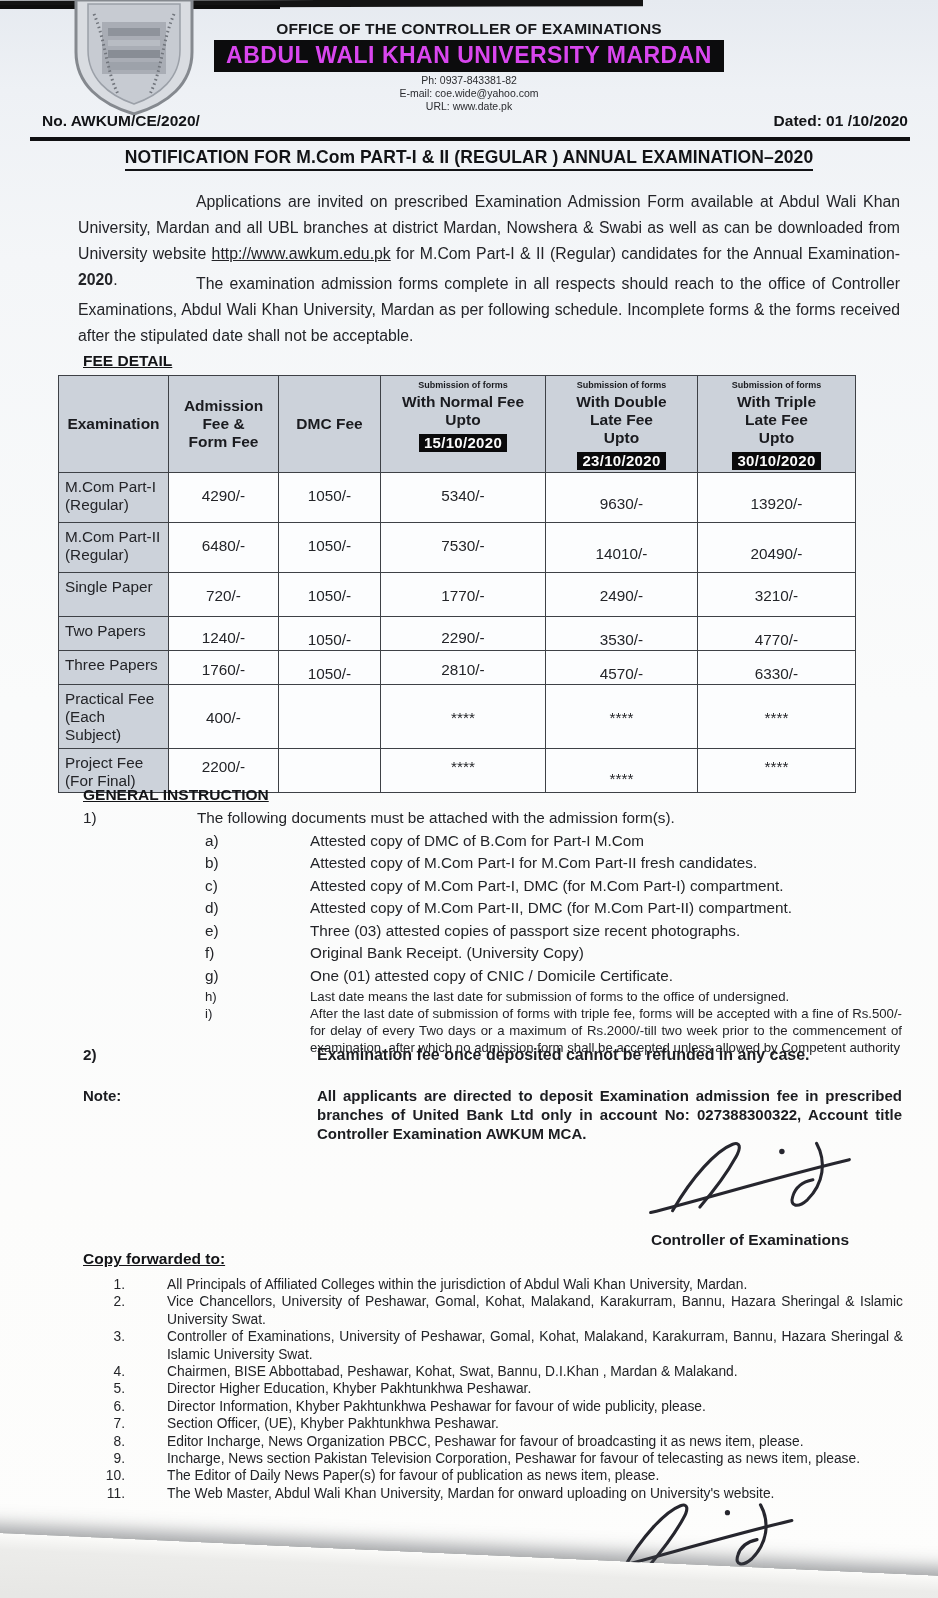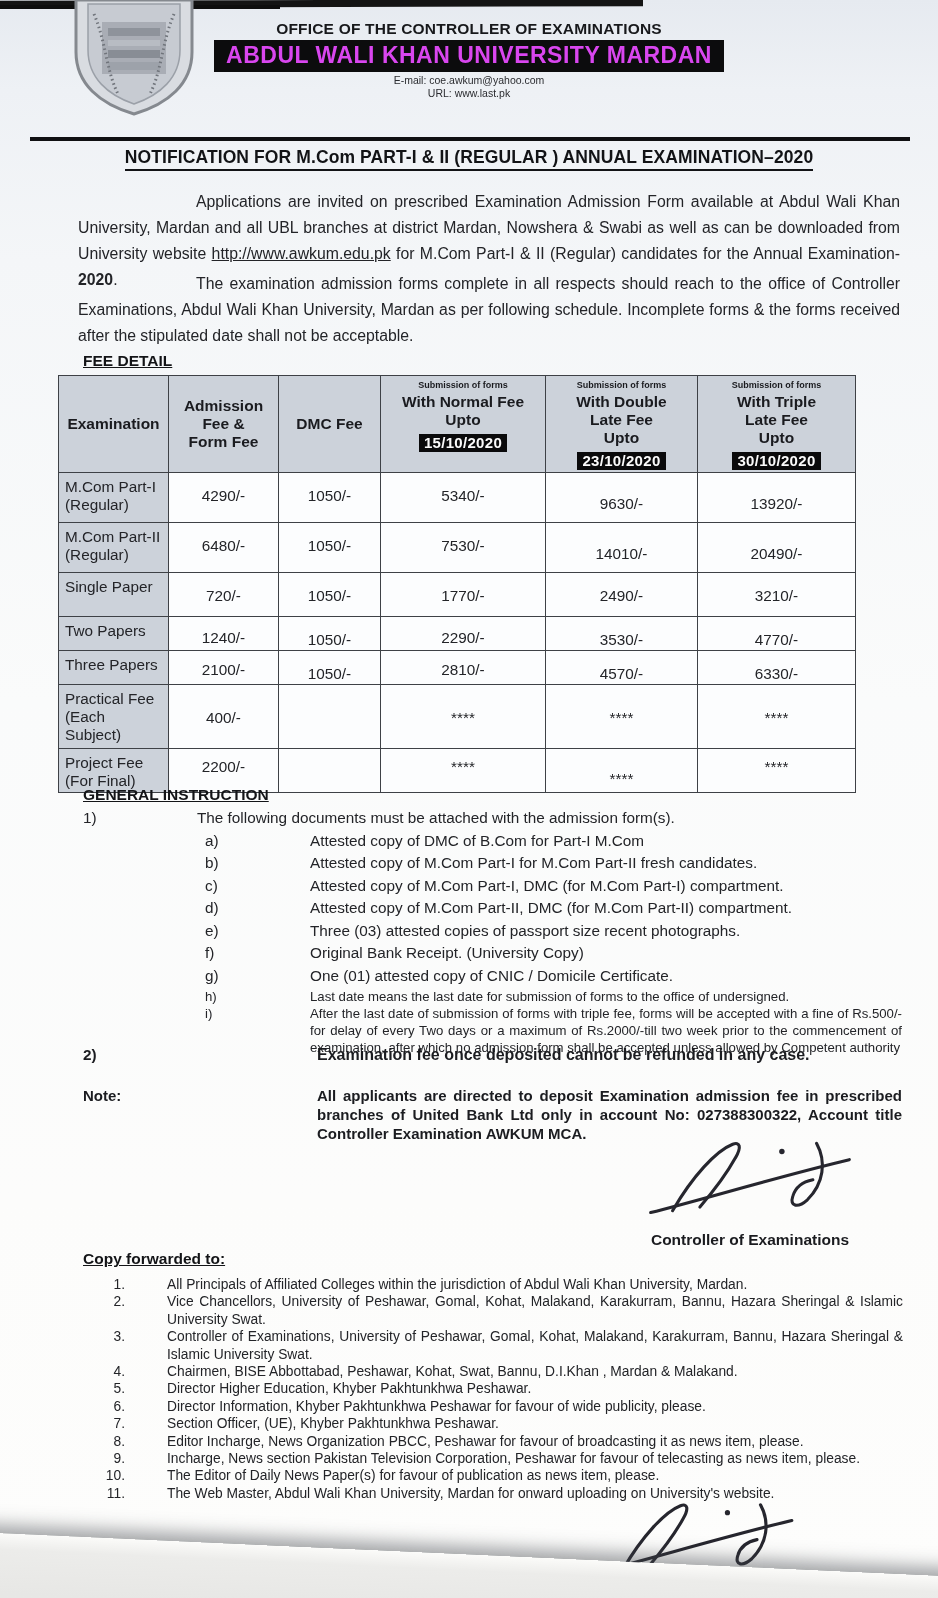--- a/index.html
+++ b/index.html
@@ -98,22 +98,27 @@
       <path d="M36,14 C48,42 48,70 60,94" stroke="#70747b" stroke-width="3" fill="none" stroke-dasharray="1.5 3"></path>
       <path d="M116,14 C104,42 104,70 92,94" stroke="#70747b" stroke-width="3" fill="none" stroke-dasharray="1.5 3"></path>
     </svg>
   </div>
 
   <div class="abs office">OFFICE OF THE CONTROLLER OF EXAMINATIONS</div>
   <div class="abs banner-wrap">
     <span class="banner">ABDUL WALI KHAN UNIVERSITY MARDAN</span>
   </div>
   <div class="abs contact">
-    <div>E-mail: coe.awkum@yahoo.com</div>
-    <div>URL: www.last.pk</div>
+    <div>Ph: 0937-843381-82</div>
+    <div>E-mail: coe.wide@yahoo.com</div>
+    <div>URL: www.date.pk</div>
+  </div>
+  <div class="abs refrow">
+    <span>No. AWKUM/CE/2020/</span>
+    <span>Dated:  01 /10/2020</span>
   </div>
   <div class="abs rule"></div>
   <div class="abs title-wrap">
     <span class="doc-title">NOTIFICATION FOR M.Com PART-I &amp; II  (REGULAR ) ANNUAL EXAMINATION–2020</span>
   </div>
 
   <div class="abs para p1"><span>Applications are invited on prescribed Examination Admission Form available at Abdul Wali Khan University, Mardan and all UBL branches at district Mardan, Nowshera &amp; Swabi as well as can be downloaded from University website </span><span class="plink">http://www.awkum.edu.pk</span><span> for   M.Com Part-I &amp; II (Regular) candidates for the Annual Examination-</span><span class="pbold">2020</span><span>.</span></div>
   <div class="abs para p2">The examination admission forms complete in all respects should reach to the office of Controller Examinations, Abdul Wali Khan University, Mardan as per following schedule. Incomplete forms &amp; the forms received after the stipulated date shall not be acceptable.</div>
 
   <div class="abs fee-head">FEE DETAIL</div>
@@ -183,21 +188,21 @@
     <tr class="r4">
       <td class="preline">Two Papers</td>
       <td>1240/-</td>
       <td>1050/-</td>
       <td>2290/-</td>
       <td>3530/-</td>
       <td>4770/-</td>
     </tr>
     <tr class="r5">
       <td class="preline">Three Papers</td>
-      <td>2100/-</td>
+      <td>1760/-</td>
       <td>1050/-</td>
       <td>2810/-</td>
       <td>4570/-</td>
       <td>6330/-</td>
     </tr>
     <tr class="r6">
       <td class="preline">Practical Fee
 (Each
 Subject)</td>
       <td>400/-</td>

